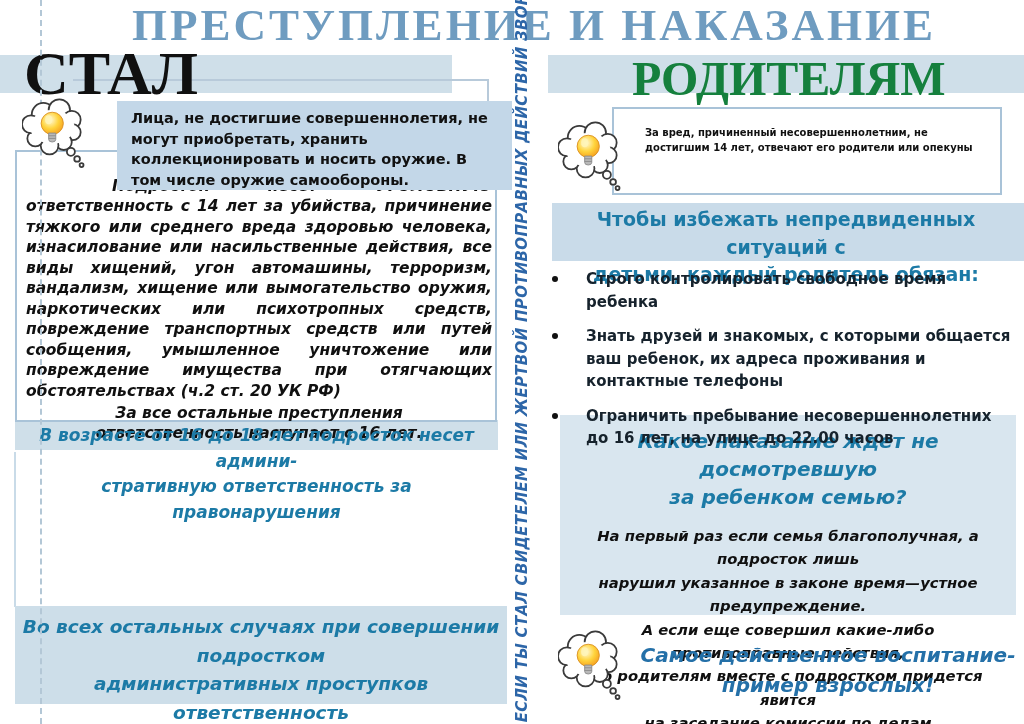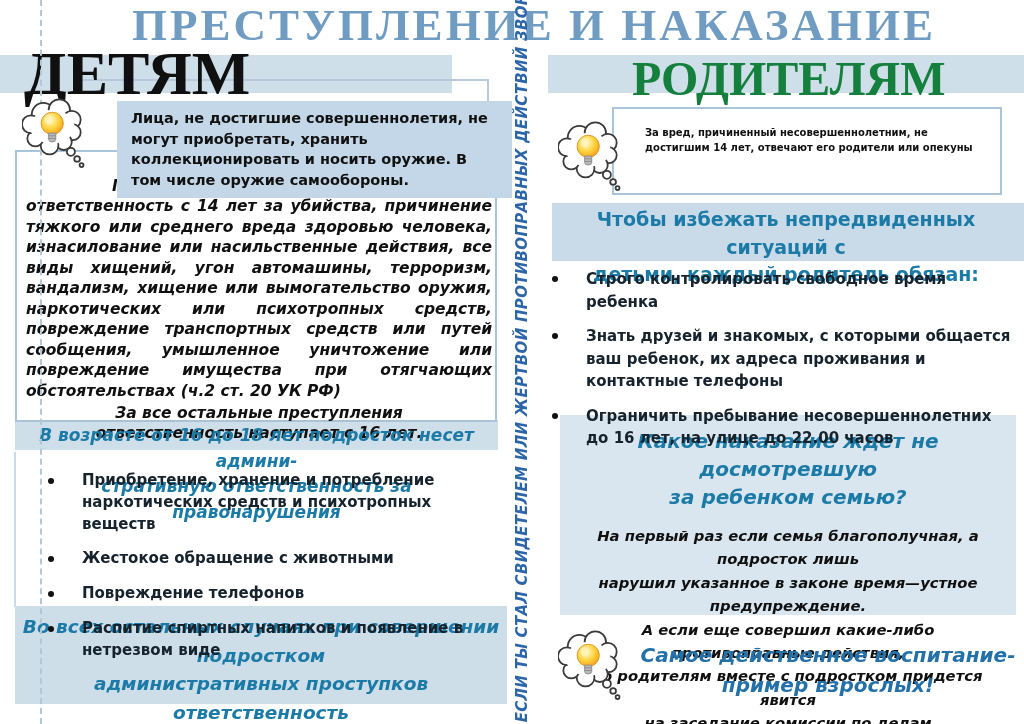--- a/index.html
+++ b/index.html
@@ -30,21 +30,21 @@
     border-top:2px solid #b8cada;z-index:2;}
   .frag-v{position:absolute;left:487px;top:79px;width:0;height:86px;
     border-left:2px solid #b8cada;z-index:2;}
   
   .bulb{position:absolute;z-index:7;}
   .bulb-left{left:22px;top:96px;width:64px;height:76px;}
   .bulb-right-top{left:558px;top:118px;width:64px;height:78px;}
   .bulb-right-bottom{left:558px;top:626px;width:64px;height:80px;}
   
   .intro-left{position:absolute;left:117px;top:101px;width:395px;min-height:62px;z-index:4;
-    background:#c3d7e8;box-sizing:border-box;padding:7px 12px 8px 14px;
+    background:#c3d7e8;box-sizing:border-box;padding:7px 12px 0 14px;
     font-size:14.5px;font-weight:600;line-height:1.42;color:#111;}
   .main-box{position:absolute;left:15px;top:150px;width:482px;height:272px;z-index:2;
     background:#ffffff;border:2px solid #a9c3d8;box-sizing:border-box;}
   .main-text{position:absolute;left:26px;top:176px;width:466px;z-index:3;
     font-style:italic;font-weight:bold;color:#101010;}
   .main-par{font-size:15.5px;line-height:1.32;text-align:justify;text-indent:86px;}
   .main-tail{margin-top:2px;font-size:15.5px;line-height:1.32;text-align:center;white-space:pre-line;}
   .admin-band{position:absolute;left:15px;top:420px;width:483px;height:30px;background:#cfdfe9;z-index:1;}
   .admin-head{position:absolute;left:15px;top:423px;width:483px;z-index:3;
     text-align:center;white-space:pre-line;font-style:italic;font-weight:bold;
@@ -128,47 +128,41 @@
   <div class="dash-line"></div>
 
   <div class="title">ПРЕСТУПЛЕНИЕ И НАКАЗАНИЕ</div>
 
   <div class="band band-left"></div>
   <div class="band band-right"></div>
 
   <div class="frag-h"></div>
   <div class="frag-v"></div>
 
-  <div class="h-children">ДЕТЯМ</div>
+  <div class="h-children">СТАЛ</div>
 
   <svg class="bulb bulb-left">
       <use href="#bulb-sym"></use>
     </svg>
 
   <div class="intro-left">Лица, не достигшие совершеннолетия, не могут приобретать, хранить коллекционировать и носить оружие. В том числе оружие самообороны.</div>
 
   <div class="main-box"></div>
   <div class="main-text">
     <div class="main-par">Подросток несет УГОЛОВНУЮ ответственность с 14 лет за убийства, причинение тяжкого или среднего вреда здоровью человека, изнасилование или насильственные действия, все виды хищений, угон автомашины, терроризм, вандализм, хищение или вымогательство оружия, наркотических или психотропных средств, повреждение транспортных средств или путей сообщения, умышленное уничтожение или повреждение имущества при отягчающих обстоятельствах (ч.2 ст. 20 УК РФ)</div>
     <div class="main-tail">За все остальные преступления
 ответственность наступает с 16 лет.</div>
   </div>
 
   <div class="admin-band"></div>
   <div class="admin-head">В возрасте от 16 до 18 лет подросток несет админи-
 стративную ответственность за правонарушения</div>
 
   <div class="left-rail"></div>
 
-  <ul class="bullets bullets-left">
-    <li>Приобретение, хранение и потребление наркотических средств и психотропных веществ</li>
-    <li>Жестокое обращение с животными</li>
-    <li>Повреждение телефонов</li>
-    <li>Распитие спиртных напитков и появление  в нетрезвом виде</li>
-  </ul>
 
   <div class="footer-left">Во всех остальных случаях при совершении подростком
 административных проступков ответственность
 несут родители ребенка</div>
 
   <div class="vstrip">
     <div class="vtext">ЕСЛИ ТЫ СТАЛ СВИДЕТЕЛЕМ ИЛИ ЖЕРТВОЙ ПРОТИВОПРАВНЫХ ДЕЙСТВИЙ ЗВОНИ ! 102; 8 349922-12-</div>
   </div>
 
   <div class="h-parents">РОДИТЕЛЯМ</div>

